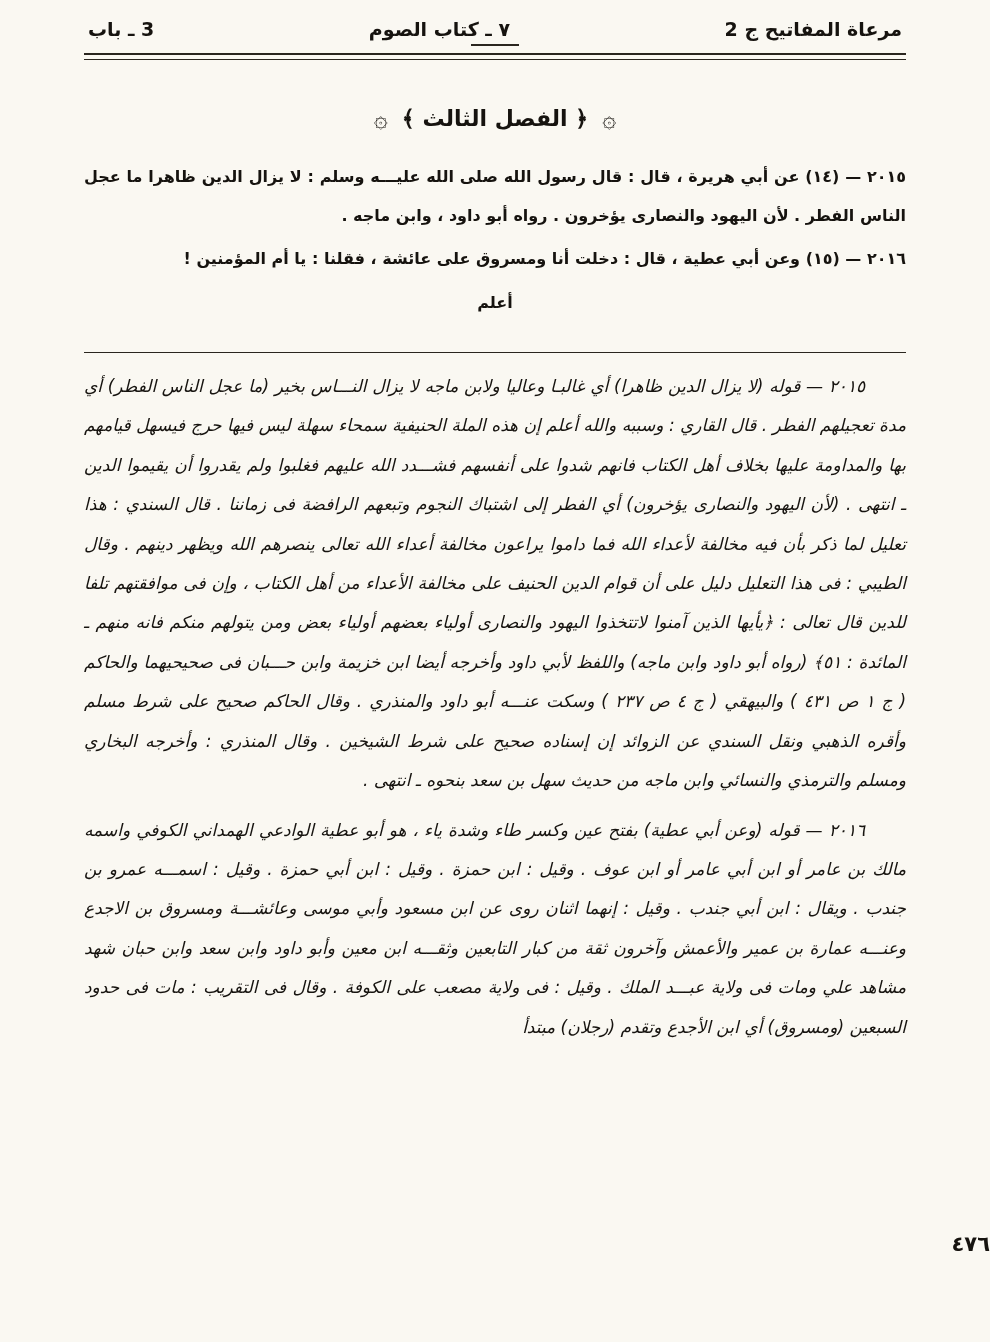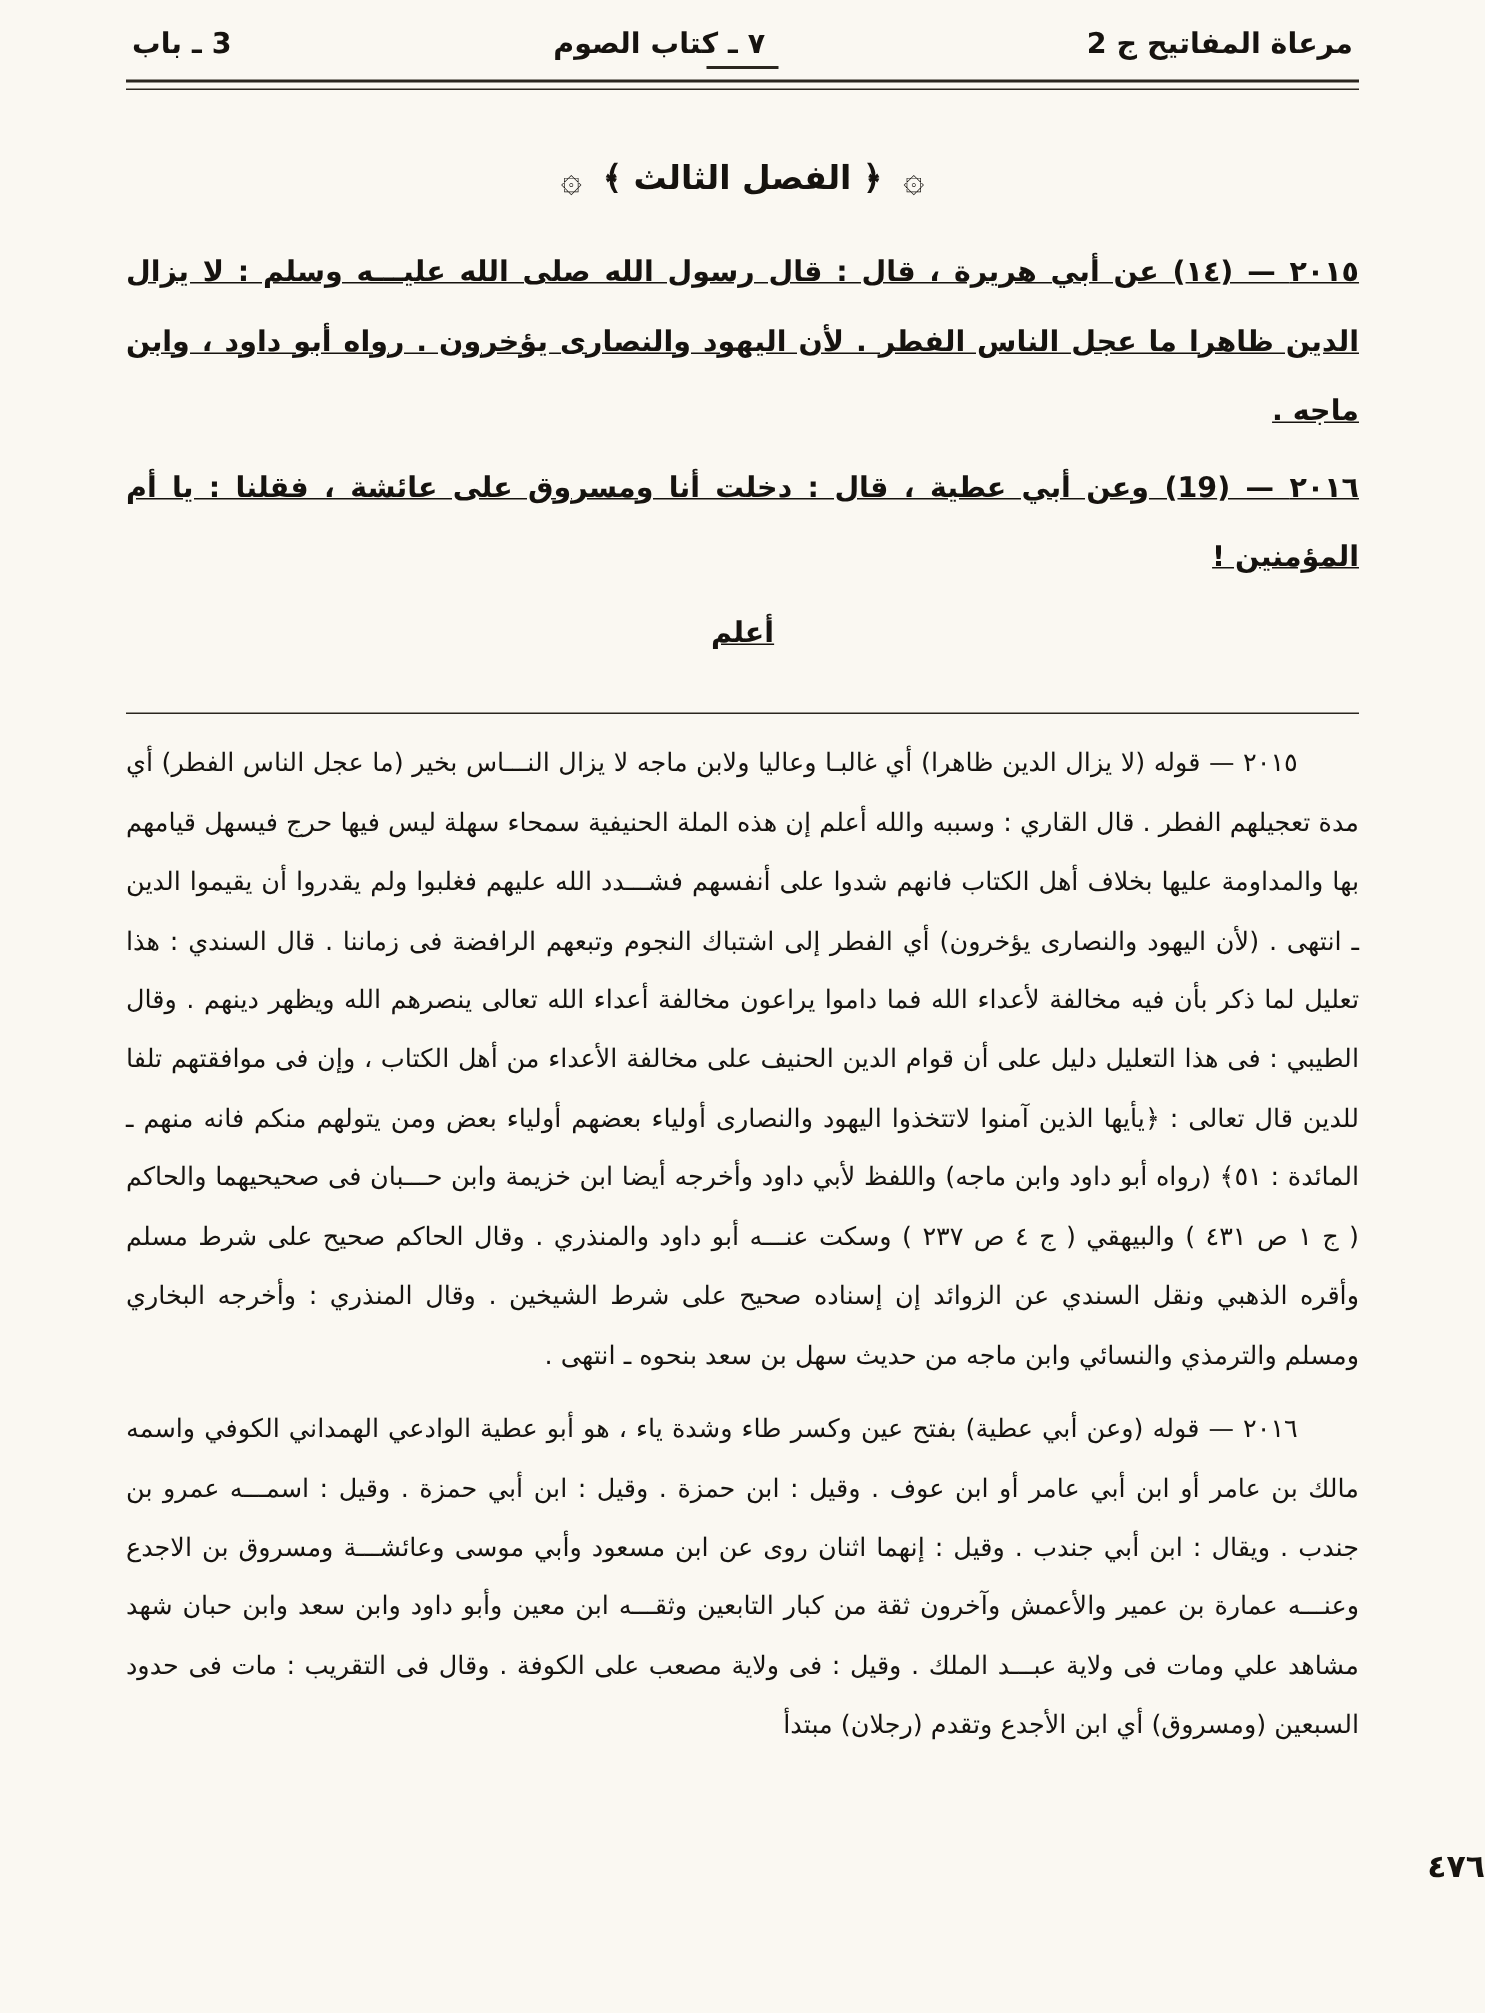--- a/index.html
+++ b/index.html
@@ -55,25 +55,24 @@
     margin: 0;
     letter-spacing: 1px;
   }
   .ornament {
     font-size: 24px;
     line-height: 1;
   }
   
   .matn {
     margin-top: 26px;
-    font-size: 19px;
+    font-size: 16px;
     font-weight: bold;
     line-height: 2.45;
     text-align: justify;
-    text-decoration: underline;
   }
   .matn p {
     margin: 0 0 4px 0;
   }
   .matn p.centered {
     text-align: center;
     text-align-last: center;
   }
   
   .separator {
@@ -83,20 +82,21 @@
   }
   
   .commentary {
     font-size: 17px;
     line-height: 2.32;
     text-align: justify;
   }
   .commentary p {
     margin: 0 0 10px 0;
     text-indent: 2.4em;
+    font-style: italic;
   }
   
   .page-number {
     position: absolute;
     left: 0;
     right: 0;
     bottom: 86px;
     font-size: 21px;
     font-weight: bold;
     letter-spacing: 2px;
@@ -117,21 +117,21 @@
   <div class="double-rule"></div>
 
   <div class="section-title-row">
     <span class="ornament">۞</span>
     <h1 class="section-title">﴿ الفصل الثالث ﴾</h1>
     <span class="ornament">۞</span>
   </div>
 
   <section class="matn">
     <p>٢٠١٥ — (١٤) عن أبي هريرة ، قال : قال رسول الله صلى الله عليـــه وسلم : لا يزال الدين ظاهرا ما عجل الناس الفطر . لأن اليهود والنصارى يؤخرون . رواه أبو داود ، وابن ماجه .</p>
-    <p>٢٠١٦ — (19) وعن أبي عطية ، قال : دخلت أنا ومسروق على عائشة ، فقلنا : يا أم المؤمنين !</p>
+    <p>٢٠١٦ — (١٥) وعن أبي عطية ، قال : دخلت أنا ومسروق على عائشة ، فقلنا : يا أم المؤمنين !</p>
     <p class="centered">أعلم</p>
   </section>
 
   <hr class="separator">
 
   <section class="commentary">
     <p>٢٠١٥ — قوله (لا يزال الدين ظاهرا) أي غالبـا وعاليا ولابن ماجه لا يزال النـــاس بخير (ما عجل الناس الفطر) أي مدة تعجيلهم الفطر . قال القاري : وسببه والله أعلم إن هذه الملة الحنيفية سمحاء سهلة ليس فيها حرج فيسهل قيامهم بها والمداومة عليها بخلاف أهل الكتاب فانهم شدوا على أنفسهم فشـــدد الله عليهم فغلبوا ولم يقدروا أن يقيموا الدين ـ انتهى . (لأن اليهود والنصارى يؤخرون) أي الفطر إلى اشتباك النجوم وتبعهم الرافضة فى زماننا . قال السندي : هذا تعليل لما ذكر بأن فيه مخالفة لأعداء الله فما داموا يراعون مخالفة أعداء الله تعالى ينصرهم الله ويظهر دينهم . وقال الطيبي : فى هذا التعليل دليل على أن قوام الدين الحنيف على مخالفة الأعداء من أهل الكتاب ، وإن فى موافقتهم تلفا للدين قال تعالى : ﴿يأيها الذين آمنوا لاتتخذوا اليهود والنصارى أولياء بعضهم أولياء بعض ومن يتولهم منكم فانه منهم ـ المائدة : ٥١﴾ (رواه أبو داود وابن ماجه) واللفظ لأبي داود وأخرجه أيضا ابن خزيمة وابن حـــبان فى صحيحيهما والحاكم ( ج ١ ص ٤٣١ ) والبيهقي ( ج ٤ ص ٢٣٧ ) وسكت عنـــه أبو داود والمنذري . وقال الحاكم صحيح على شرط مسلم وأقره الذهبي ونقل السندي عن الزوائد إن إسناده صحيح على شرط الشيخين . وقال المنذري : وأخرجه البخاري ومسلم والترمذي والنسائي وابن ماجه من حديث سهل بن سعد بنحوه ـ انتهى .</p>
     <p>٢٠١٦ — قوله (وعن أبي عطية) بفتح عين وكسر طاء وشدة ياء ، هو أبو عطية الوادعي الهمداني الكوفي واسمه مالك بن عامر أو ابن أبي عامر أو ابن عوف . وقيل : ابن حمزة . وقيل : ابن أبي حمزة . وقيل : اسمـــه عمرو بن جندب . ويقال : ابن أبي جندب . وقيل : إنهما اثنان روى عن ابن مسعود وأبي موسى وعائشـــة ومسروق بن الاجدع وعنـــه عمارة بن عمير والأعمش وآخرون ثقة من كبار التابعين وثقـــه ابن معين وأبو داود وابن سعد وابن حبان شهد مشاهد علي ومات فى ولاية عبـــد الملك . وقيل : فى ولاية مصعب على الكوفة . وقال فى التقريب : مات فى حدود السبعين (ومسروق) أي ابن الأجدع وتقدم (رجلان) مبتدأ</p>
   </section>
 

